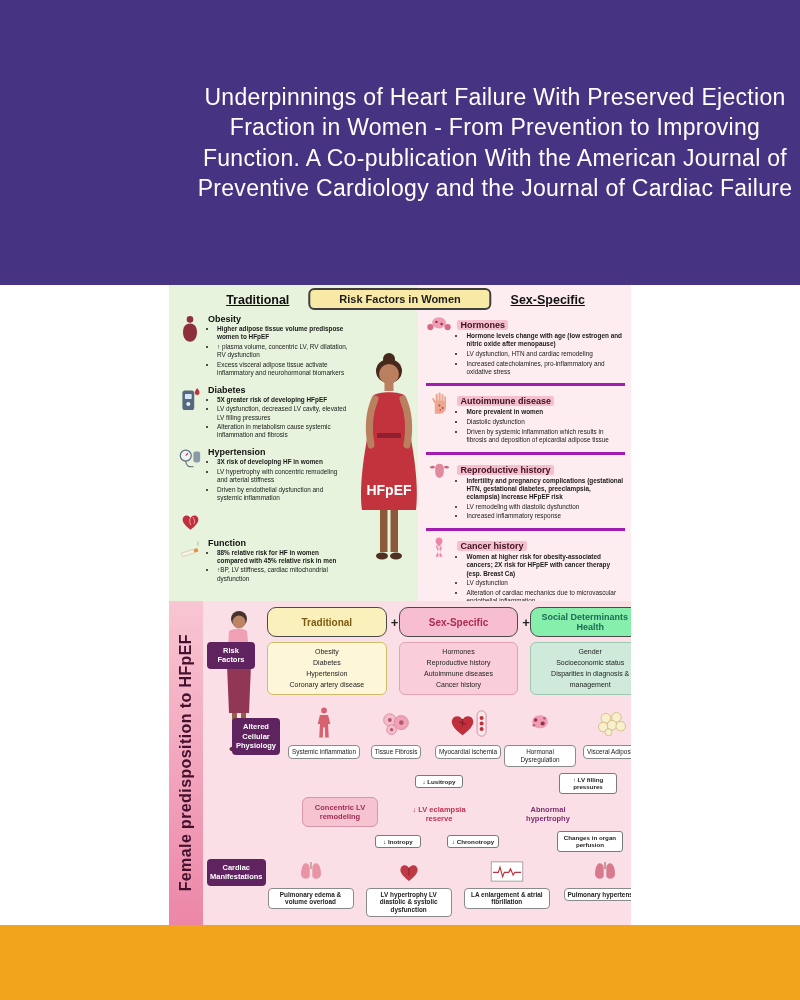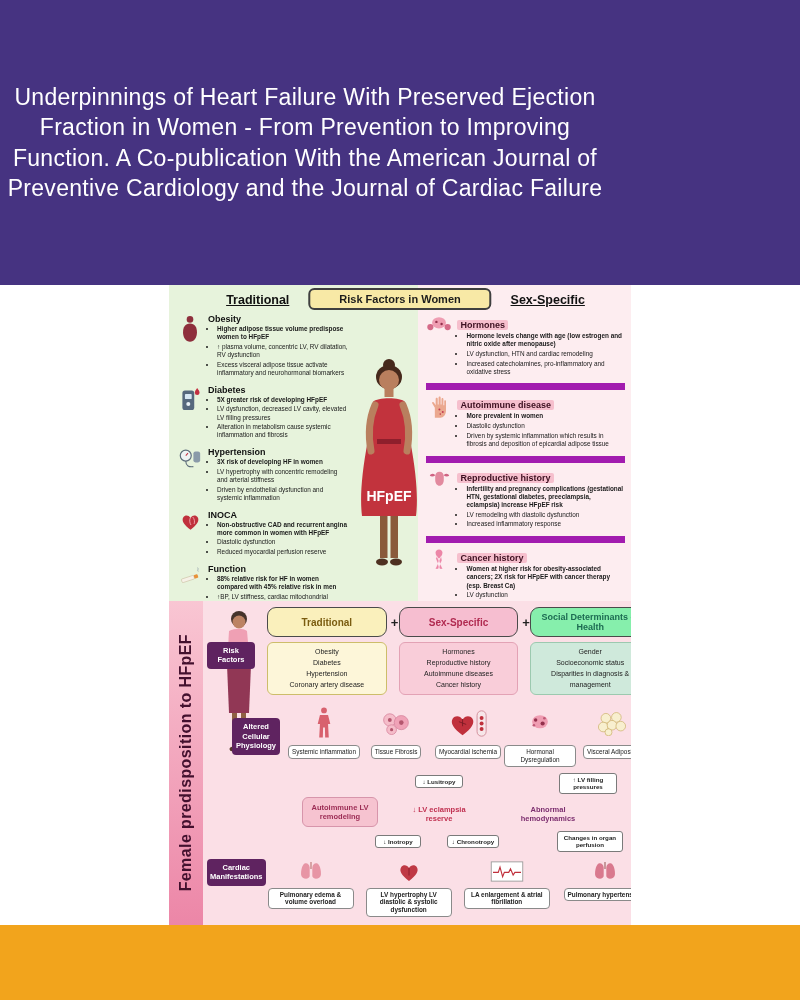--- a/index.html
+++ b/index.html
@@ -1,21 +1,21 @@
 <!DOCTYPE html>
 <html><head>
 <meta charset="utf-8">
 <style>
   * { margin:0; padding:0; box-sizing:border-box; }
   html,body { width:800px; height:1000px; }
   body { font-family:"Liberation Sans", sans-serif; background:#ffffff; }
   .slide { width:800px; height:1000px; display:flex; flex-direction:column; overflow:hidden; }
 
   
-  .title-band { height:285px; background:#463381; color:#fff; display:flex; align-items:center; justify-content:flex-start; }
+  .title-band { height:285px; background:#463381; color:#fff; display:flex; align-items:center; justify-content:flex-end; }
   .title-band h1 { font-size:23px; font-weight:500; line-height:1.32; text-align:center; letter-spacing:.3px; max-width:610px; }
 
   
   .figure-area { height:640px; background:#fff; display:flex; justify-content:center; }
   .infographic { width:462px; height:640px; position:relative; }
 
   
   .top-panel { height:316px; display:flex; position:relative; overflow:hidden; }
   .banner { position:absolute; left:50%; top:3px; transform:translateX(-50%); background:#f8e9a6;
             border:2px solid #3f3f3f; border-radius:6px; padding:3px 29px; font-size:11px; font-weight:bold;
@@ -28,23 +28,23 @@
   .col-sex  .col-heading { padding-left:44px; }
   .tp-item { display:flex; gap:5px; margin-bottom:6px; }
   .col-trad .tp-item { padding-right:64px; }
   .tp-icon { flex:0 0 26px; display:flex; justify-content:center; align-items:flex-start; padding-top:1px; }
   .tp-body { flex:1; }
   .tp-title { font-size:9px; font-weight:bold; margin-bottom:1px; color:#111; }
   .col-sex .tp-title { display:inline-block; background:#f6bfcd; padding:0 3px; border-radius:2px; color:#3d1020; }
   .tp-body ul { list-style:disc; margin-left:9px; }
   .tp-body li { font-size:6.4px; line-height:1.28; margin-bottom:1.5px; color:#1a1a1a; }
   .tp-body li:first-child { font-weight:bold; }
-  .col-sex .tp-item { border-top:7px solid #a21caf; padding-top:4px; }
+  .col-sex .tp-item { border-top:3px solid #a21caf; padding-top:4px; }
   .col-sex .tp-item.first { border-top:none; padding-top:0; }
-  .woman { position:absolute; left:168px; top:70px; width:104px; height:216px; z-index:5; }
+  .woman { position:absolute; left:168px; top:64px; width:104px; height:216px; z-index:5; }
 
   
   .bottom-panel { height:324px; background:#fbdfe6; display:flex; position:relative; overflow:hidden; }
   .v-strip { width:34px; background:linear-gradient(180deg,#f9c6d3,#ec86a7); display:flex; align-items:center; justify-content:center; flex:0 0 34px; }
   .v-label { writing-mode:vertical-rl; transform:rotate(180deg); font-size:16px; font-weight:bold; color:#43102e; letter-spacing:.4px; white-space:nowrap; }
   .bp-content { flex:1; position:relative; padding:6px 6px 4px 4px; z-index:1; }
   .bp-woman { position:absolute; left:40px; top:8px; width:56px; height:150px; z-index:0; opacity:.95; }
 
   .hdr-row { display:flex; align-items:stretch; gap:4px; margin-left:60px; height:30px; position:relative; z-index:2; }
   .hdr { flex:1; border:1.6px solid #4a4a4a; border-radius:9px; display:flex; align-items:center; justify-content:center;
@@ -164,28 +164,20 @@
             </div>
           </div>
 
           <div class="tp-item">
             <span class="tp-icon">
               <svg viewBox="0 0 26 24" width="23" height="21">
                   <path d="M13 21.5C5.5 16 2.4 11 4.8 7.2 6.8 4.2 11 4.6 13 8c2-3.4 6.2-3.8 8.2-.8 2.4 3.8-.7 8.8-8.2 14.3z" fill="#c0303c"></path>
                   <path d="M13 7.5c-1.5 2.5-1 6 .5 8.5M15.5 6.8c2 2.2 2.6 5.4 1.6 8" stroke="#f2aeb6" stroke-width="1" fill="none"></path>
                 </svg>
             </span>
-            <div class="tp-body">
-              <div class="tp-title">INOCA</div>
-              <ul>
-                <li>Non-obstructive CAD and recurrent angina more common in women with HFpEF</li>
-                <li>Diastolic dysfunction</li>
-                <li>Reduced myocardial perfusion reserve</li>
-              </ul>
-            </div>
           </div>
 
           <div class="tp-item">
             <span class="tp-icon">
               <svg viewBox="0 0 26 22" width="23" height="19">
                   <g transform="rotate(-18 13 14)">
                     <rect x="2" y="13" width="15" height="4.4" rx="1" fill="#f6f1e7" stroke="#c9bb9d" stroke-width=".6"></rect>
                     <rect x="17" y="13" width="4.6" height="4.4" rx="1" fill="#e8913a"></rect>
                   </g>
                   <path d="M22 7.5c-1.6-1.4.8-2.8-.8-4.5" stroke="#9aa7af" stroke-width="1" fill="none"></path>
@@ -408,27 +400,27 @@
                         <circle cx="12" cy="24" r="4"></circle>
                       </g>
                     </svg>
                 </span>
                 <div class="chip">Visceral Adiposity</div>
               </div>
             </div>
           </div>
 
           <div class="flow">
-            <div class="concentric">Autoimmune LV remodeling</div>
+            <div class="concentric">Concentric LV remodeling</div>
             <div class="fchip lusitropy">↓ Lusitropy</div>
             <div class="reserve">↓ LV eclampsia reserve</div>
             <div class="fchip inotropy">↓ Inotropy</div>
             <div class="fchip chronotropy">↓ Chronotropy</div>
             <div class="fchip filling">↑ LV filling pressures</div>
-            <div class="abnormal">Abnormal hemodynamics</div>
+            <div class="abnormal">Abnormal hypertrophy</div>
             <div class="fchip perfusion">Changes in organ perfusion</div>
           </div>
 
           <div class="card-row">
             <div class="row-label">Cardiac Manifestations</div>
             <div class="card-items">
               <div class="card-item">
                 <span class="card-icon">
                   <svg viewBox="0 0 30 26" width="26" height="23">
                       <path d="M15 2v8" stroke="#c98a8a" stroke-width="1.6" fill="none"></path>

